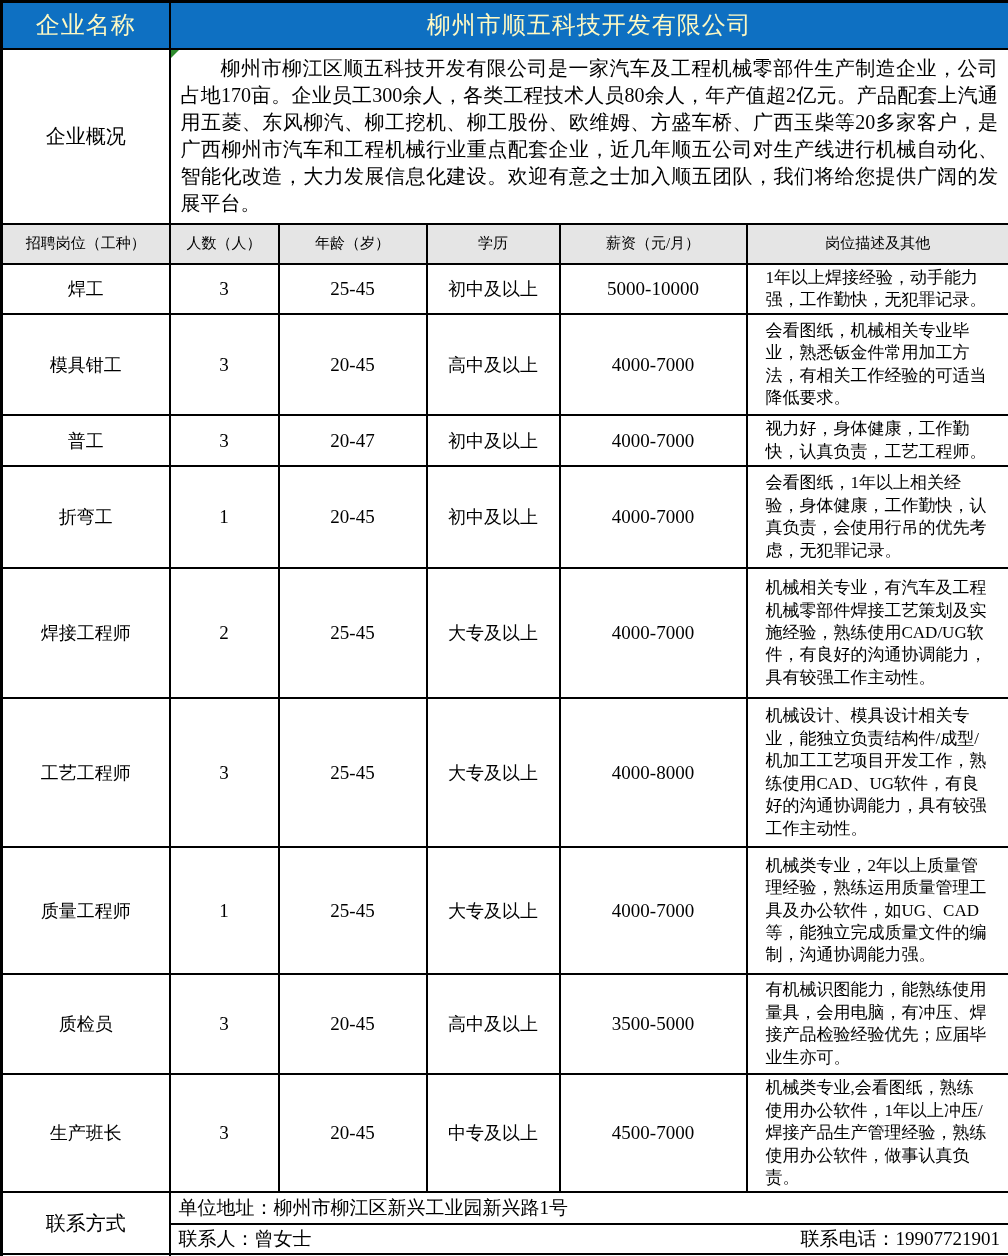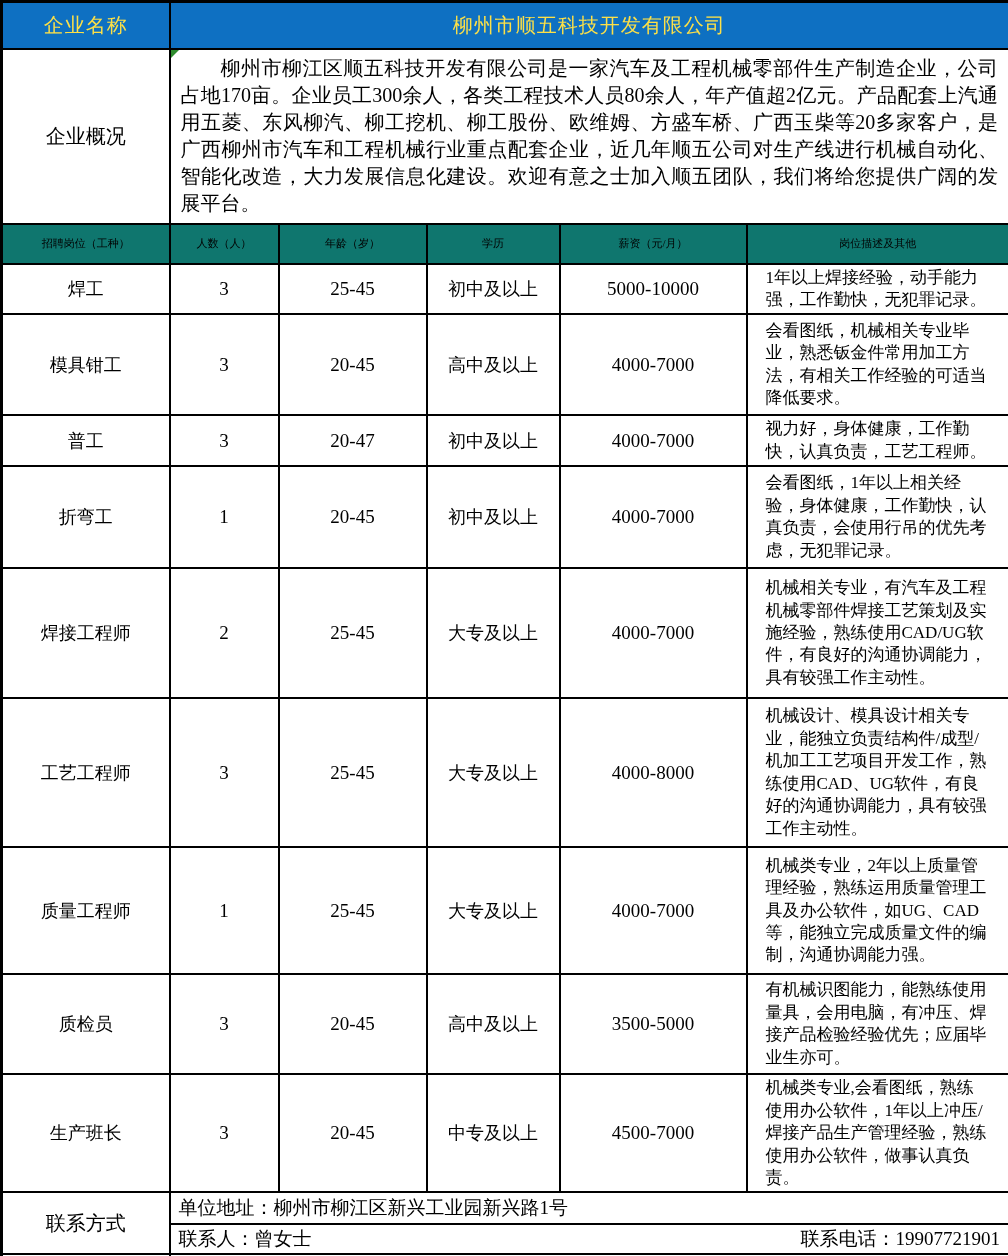--- a/index.html
+++ b/index.html
@@ -19,23 +19,23 @@
     border: 2px solid #000;
     padding: 0;
     vertical-align: middle;
     font-weight: normal;
     overflow: hidden;
   }
   
   .blue-row { height: 47px; }
   .blue-cell {
     background: var(--header-blue, #0e70c2);
-    color: #fde047;
+    color: #fef9c3;
     text-align: center;
-    font-size: 20px;
+    font-size: 24px;
     letter-spacing: 1px;
   }
   
   .overview-row { height: 175px; }
   .section-label { text-align: center; font-size: 20px; }
   .overview-cell { position: relative; padding: 4px 10px; }
   .overview-text {
     margin: 0;
     font-size: 20px;
     line-height: 27px;
@@ -44,21 +44,21 @@
   }
   .green-tri {
     position: absolute;
     top: 0; left: 0;
     width: 0; height: 0;
     border-top: 8px solid var(--marker-green, #2e8b2e);
     border-right: 8px solid transparent;
   }
   
   .head-row { height: 40px; }
-  .head-row th { font-size: 11px; text-align: center; background: #0f766e; }
+  .head-row th { font-size: 15px; text-align: center; background: #e5e5e5; }
   .c-pos  { font-size: 18px; text-align: center; }
   .c-num  { font-size: 19px; text-align: center; }
   .c-edu  { font-size: 18px; text-align: center; }
   .c-desc { font-size: 17px; line-height: 1.32; text-align: left; padding: 2px 18px; }
   .jr0 { height: 49px; margin-top: 48px; }
   .jr1 { height: 101px; }
   .jr2 { height: 48px; }
   .jr3 { height: 102px; }
   .jr4 { height: 130px; }
   .jr5 { height: 149px; }

